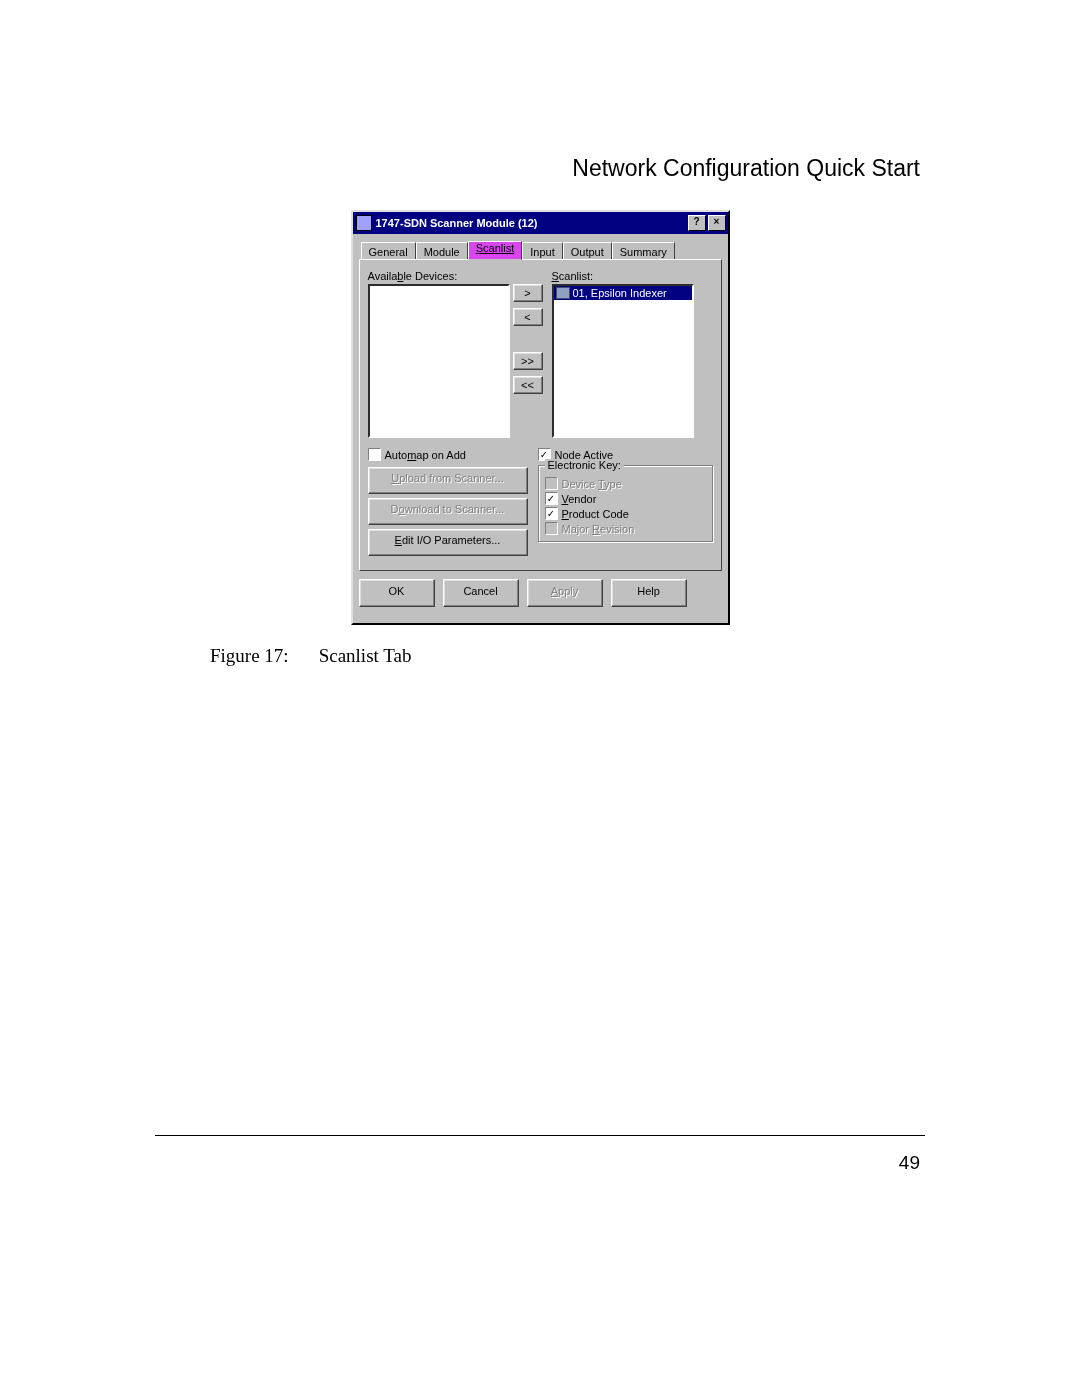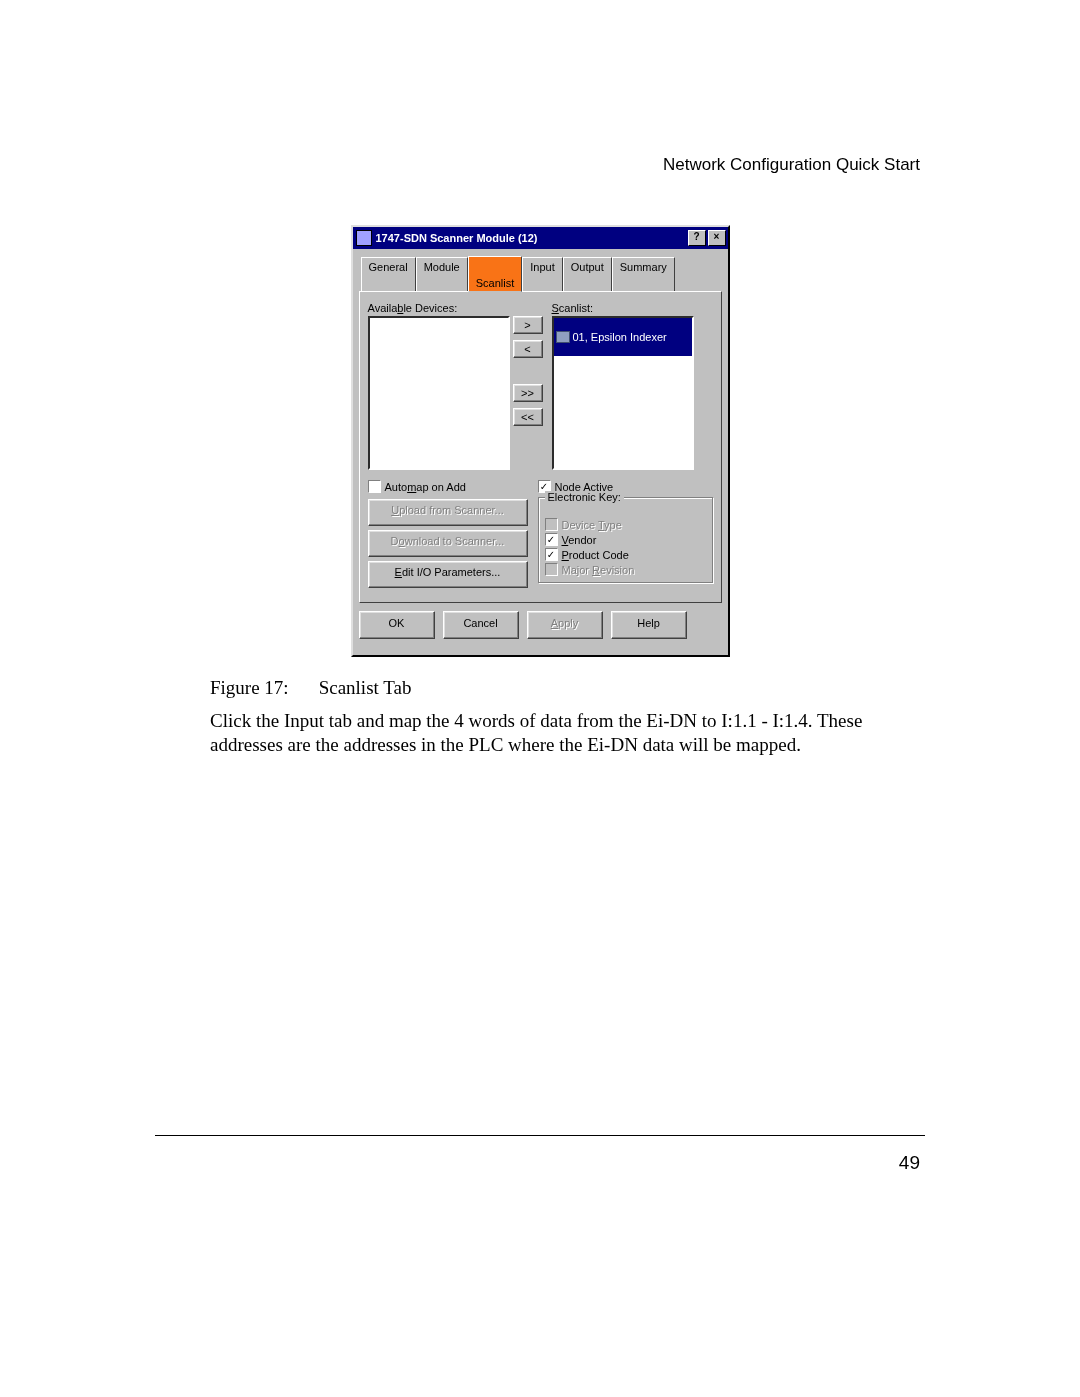--- a/index.html
+++ b/index.html
@@ -12,23 +12,23 @@
     color: #000;
   }
   .page {
     position: absolute;
     left: 155px;
     top: 155px;
     width: 770px;
   }
   .header-title {
     font-family: Arial, Helvetica, sans-serif;
-    font-size: 17px;
+    font-size: 23px;
     text-align: right;
-    margin-bottom: 50px;
+    margin-bottom: 28px;
     padding-right: 5px;
   }
   .dialog-wrap {
     display: flex;
     justify-content: center;
     margin-bottom: 20px;
   }
 
   
   .dialog {
@@ -85,23 +85,24 @@
     border: 1px solid;
     border-color: #fff #404040 #c0c0c0 #fff;
     font-size: 11px;
     margin-right: 0;
     position: relative;
     z-index: 1;
   }
   .tab.active {
     border-bottom-color: #c0c0c0;
     z-index: 3;
-    padding-top: 20px;
+    padding-top: 0;
     top: -1px;
-    background: #f97316;
+    background: #d946ef;
+    text-decoration: underline;
   }
   .tab-panel {
     border: 1px solid;
     border-color: #fff #404040 #404040 #fff;
     padding: 10px 8px 14px 8px;
     position: relative;
     z-index: 2;
     background: #c0c0c0;
   }
   .lists-row {
@@ -115,21 +116,21 @@
     border: 2px inset #fff;
     border-color: #808080 #fff #fff #808080;
     width: 138px;
     height: 150px;
     overflow: hidden;
     font-size: 11px;
   }
   .listbox .item {
     background: #000080;
     color: #fff;
-    padding: 13px 2px;
+    padding: 1px 2px;
     display: flex;
     align-items: center;
     gap: 3px;
   }
   .listbox .item-icon {
     width: 12px; height: 10px;
     background: #8fa0c0;
     border: 1px solid #405070;
     display: inline-block;
   }
@@ -187,21 +188,21 @@
     font-size: 10px; line-height: 9px;
   }
   .cb.disabled { background:#c0c0c0; }
   .below-right {
     flex: 1;
     padding-left: 0px;
   }
   .groupbox {
     border: 1px solid #808080;
     box-shadow: 1px 1px 0 #fff inset, 1px 1px 0 #fff;
-    padding: 20px 6px 4px 6px;
+    padding: 11px 6px 4px 6px;
     position: relative;
     margin-top: 4px;
   }
   .groupbox-title {
     position: absolute;
     top: -7px; left: 6px;
     background: #c0c0c0;
     padding: 0 3px;
     font-size: 11px;
   }
@@ -368,17 +369,16 @@
           </div>
           <div class="win-btn">Help</div>
         </div>
       </div>
     </div>
   </div>
 
   <div class="figure-caption">
     <span class="fig-num">Figure 17:</span><span>Scanlist Tab</span>
   </div>
-  <div class="body-text">Click the Input tab and map the 4 words of data from the Ei-DN to I:1.1 - I:1.4. These addresses are the addresses in the PLC where the Ei-DN data will be mapped.</div>
 </div>
 
 <div class="footer-line"></div>
 <div class="page-number">49</div>
 
 </body></html>

